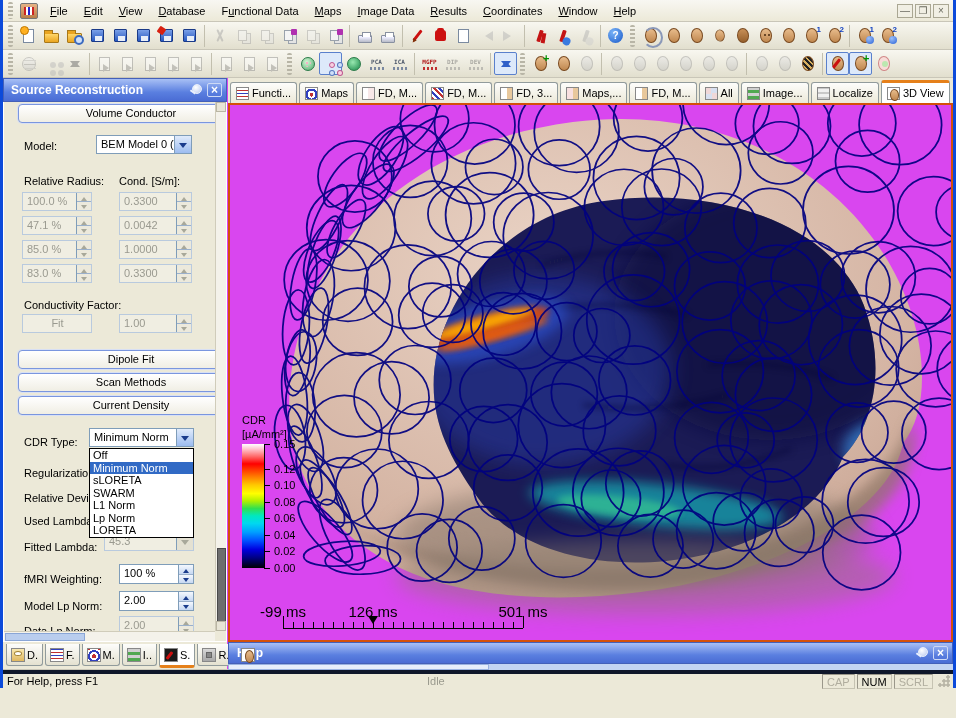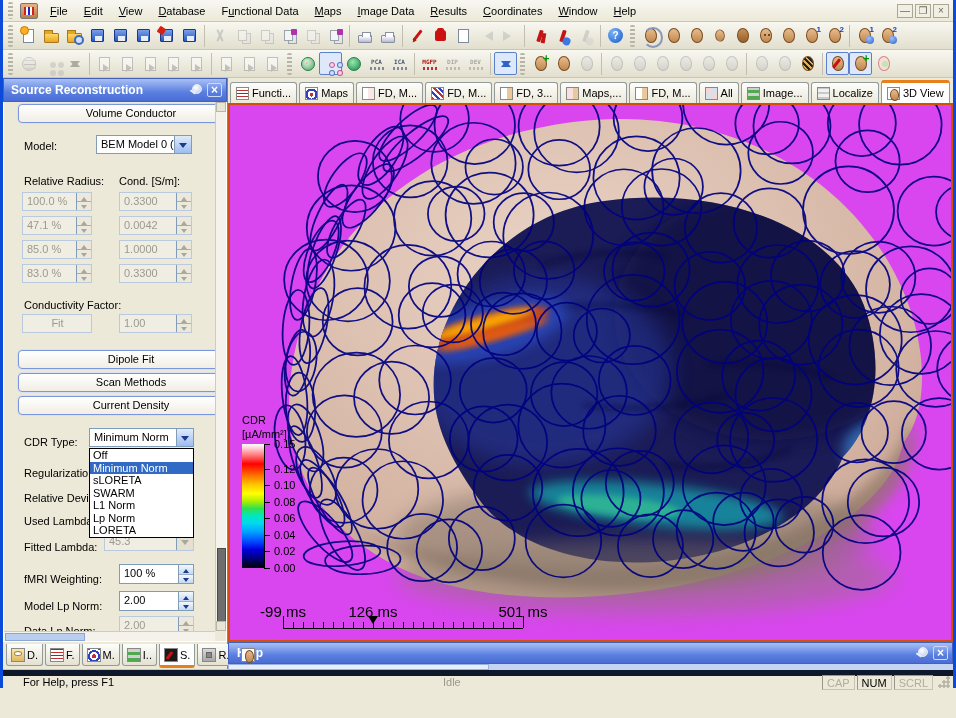--- a/index.html
+++ b/index.html
@@ -171,21 +171,21 @@
   .btab.active{background:#fff;border-bottom:3px solid #e5801a;height:24px;}
   .bi{width:14px;height:14px;border:1px solid #888;position:relative;flex:none;background:#fff;}
   .bi-db{background:linear-gradient(#f8e8b0,#e0b860);} .bi-db::after{content:"";position:absolute;left:2px;top:2px;right:2px;height:3px;background:#fff;border:1px solid #a08030;border-radius:50%;}
   .bi-wave{background:repeating-linear-gradient(0deg,#fff 0 2px,#c03030 2px 3px,#fff 3px 5px,#3040c0 5px 6px);}
   .bi-maps{background:repeating-radial-gradient(circle at 50% 60%,#c03030 0 2px,#fff 2px 4px,#3040c0 4px 6px,#fff 6px 8px);}
   .bi-image{background:repeating-linear-gradient(0deg,#50a850 0 3px,#d0d0d0 3px 6px);}
   .bi-source{background:#1a1a1a;} .bi-source::after{content:"";position:absolute;left:3px;top:2px;width:3px;height:9px;background:#cc1010;transform:rotate(38deg);border-radius:1px;}
   .bi-chip{background:linear-gradient(#d8d8d8,#a8a8a8);} .bi-chip::after{content:"";position:absolute;inset:3px;background:#888;border:1px solid #666;}
   .bi-head{background:#fff;} .bi-head::after{content:"";position:absolute;left:3px;top:1px;width:7px;height:11px;background:linear-gradient(#e8bc8c,#c08850);border:1px solid #7a4a20;border-radius:48% 52% 46% 50%;}
   
-  .statusbar{height:18px;background:#ece9d8;border-top:6px solid #0f172a;box-shadow:0 -1px 0 #c9c6b8;display:flex;align-items:center;padding:0 2px 0 20px;font-size:11px;}
+  .statusbar{height:18px;background:#ece9d8;border-top:4px solid #0f172a;box-shadow:0 -1px 0 #c9c6b8;display:flex;align-items:center;padding:0 2px 0 4px;font-size:11px;}
   .statusbar .msg{width:420px;}
   .statusbar .state{flex:1;color:#9a9a8e;}
   .sbox{border:1px solid #c6c3b2;border-top-color:#9a978a;border-left-color:#9a978a;padding:0 4px;margin-left:2px;color:#b0ad9e;height:15px;line-height:14px;}
   .sbox.on{color:#000;}
   .gripcorner{width:14px;height:14px;margin-left:4px;background:radial-gradient(circle at 3px 11px,#b8b5a6 1.5px,transparent 2px),radial-gradient(circle at 7px 7px,#b8b5a6 1.5px,transparent 2px),radial-gradient(circle at 11px 3px,#b8b5a6 1.5px,transparent 2px),radial-gradient(circle at 7px 11px,#b8b5a6 1.5px,transparent 2px),radial-gradient(circle at 11px 7px,#b8b5a6 1.5px,transparent 2px),radial-gradient(circle at 11px 11px,#b8b5a6 1.5px,transparent 2px);}
 </style>
 </head>
 <body>
 
 <div id="window">

